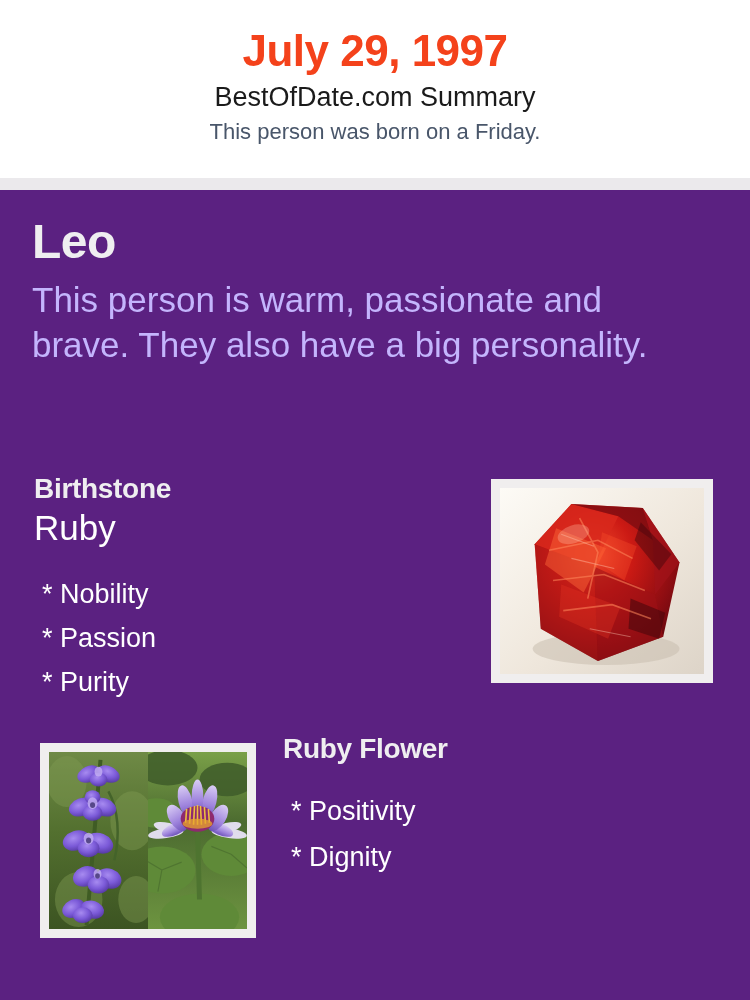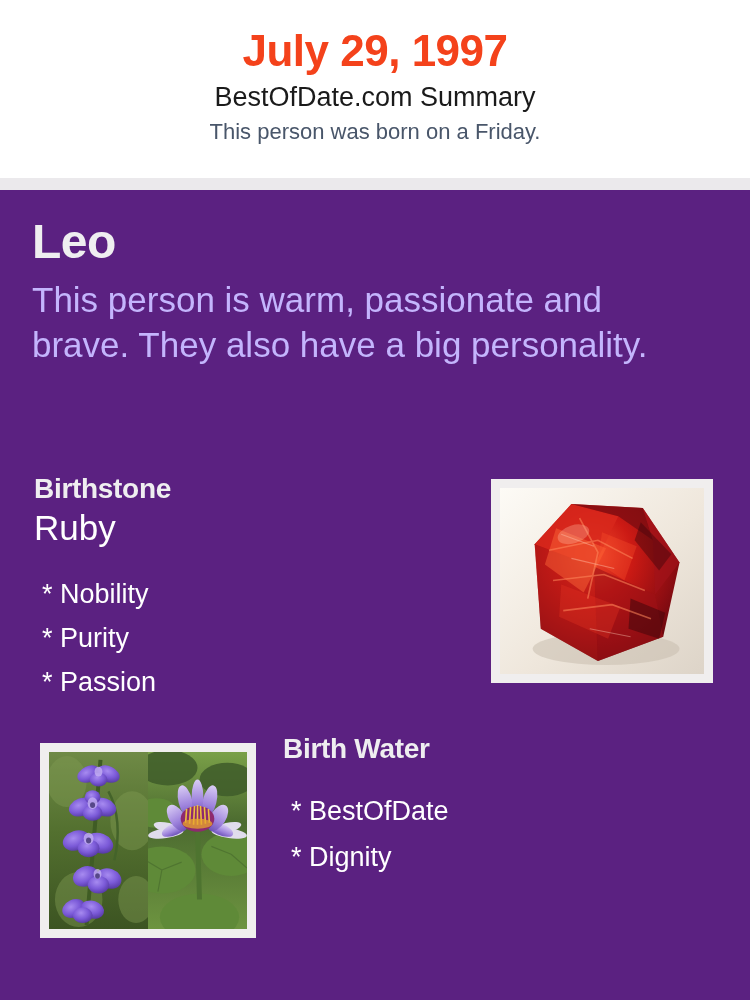--- a/index.html
+++ b/index.html
@@ -209,29 +209,29 @@
     <div class="zodiac">
       <h2 class="zodiac-name">Leo</h2>
       <p class="zodiac-desc">This person is warm, passionate and brave. They also have a big personality.</p>
     </div>
 
     <div class="birthstone">
       <h2 class="section-title">Birthstone</h2>
       <p class="section-sub">Ruby</p>
       <ul class="trait-list">
         <li>* Nobility</li>
+        <li>* Passion</li>
         <li>* Purity</li>
-        <li>* Passion</li>
       </ul>
     </div>
 
     <div class="birthflower">
-      <h2 class="section-title">Birth Water</h2>
+      <h2 class="section-title">Ruby Flower</h2>
       <ul class="trait-list">
-        <li>* BestOfDate</li>
+        <li>* Positivity</li>
         <li>* Dignity</li>
       </ul>
     </div>
   </div>
 
   <div class="photo-frame photo-ruby">
     <div class="photo-inner">
       <svg viewBox="0 0 200 185" preserveAspectRatio="none">
         <defs>
           <linearGradient id="bgR" x1="0" y1="0" x2="1" y2="1">

